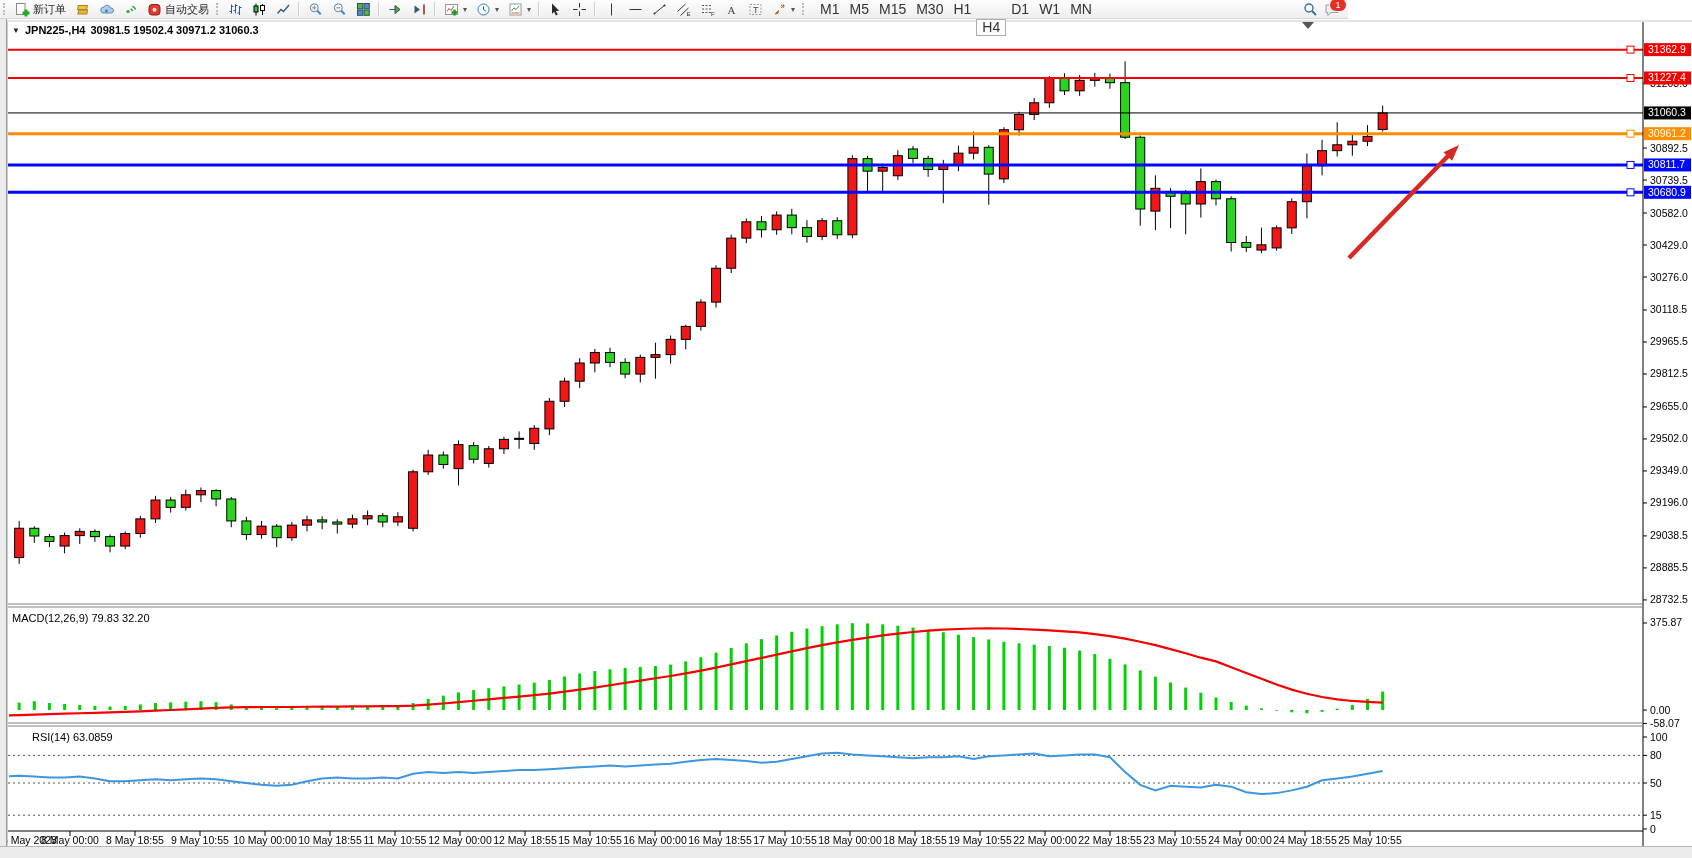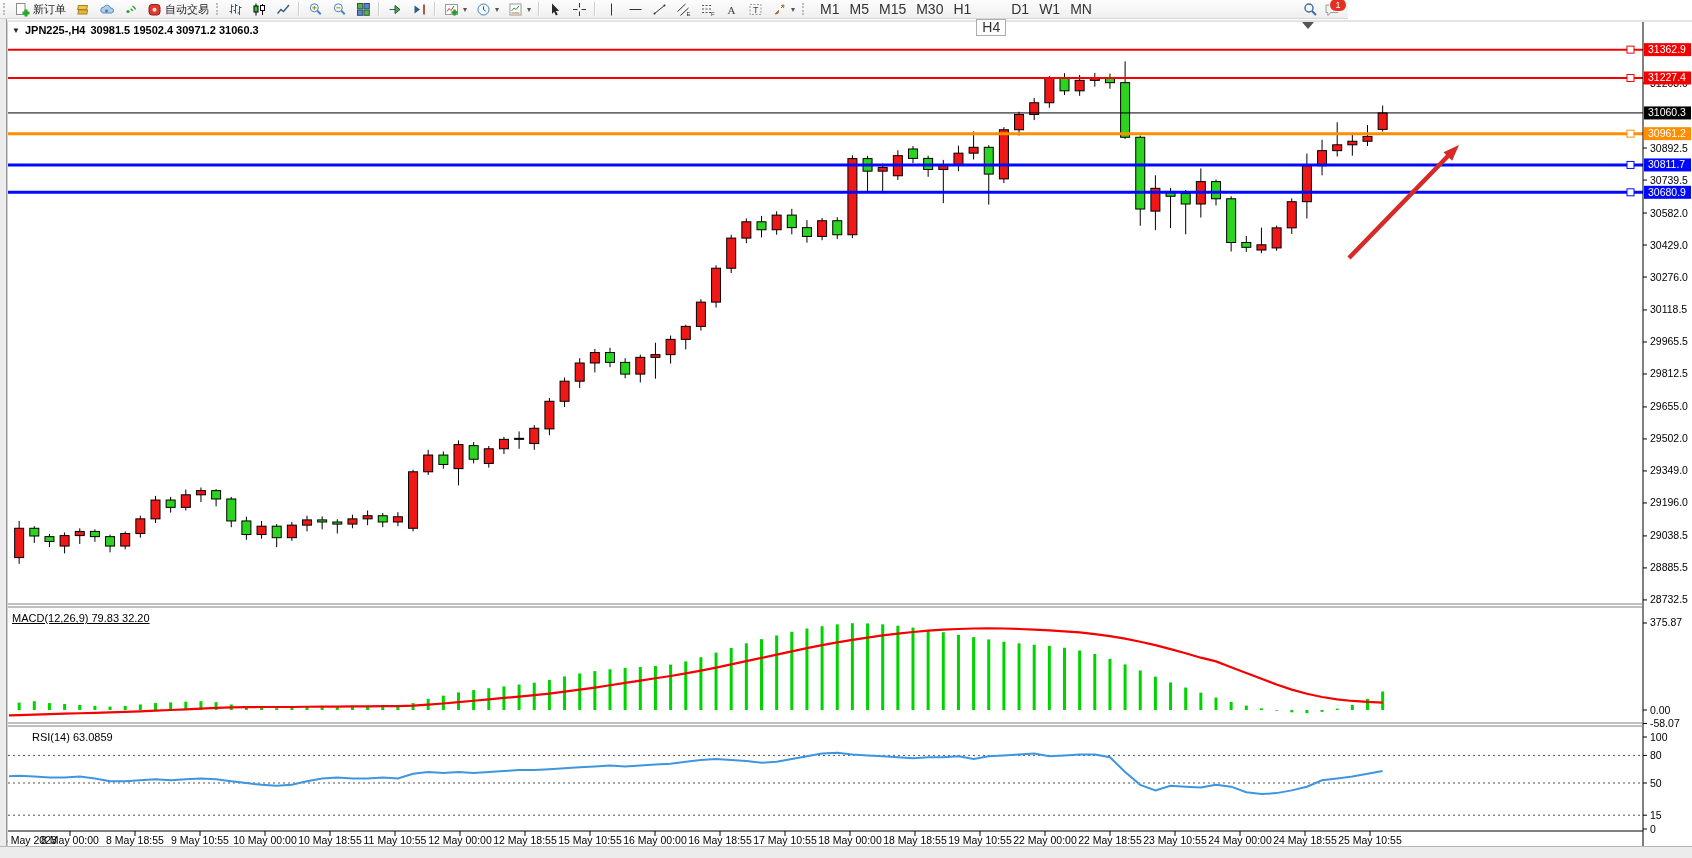--- a/index.html
+++ b/index.html
@@ -18,21 +18,21 @@
   .right-icons{margin-left:auto;display:flex;align-items:center;gap:6px;padding-right:8px;}
   .chat-wrap{position:relative;}
   .badge{position:absolute;top:-4px;right:-7px;background:#e33022;color:#fff;border-radius:8px;
     min-width:12px;height:12px;font-size:9px;display:flex;align-items:center;justify-content:center;
     border:1px solid #fff;padding:0 2px;}
   
   #chart-svg{position:absolute;top:0;left:0;}
   .overlay-label{position:absolute;z-index:3;font-size:11px;color:#000;white-space:nowrap;}
   #symbol-header{top:24px;left:12px;font-weight:600;display:flex;align-items:center;gap:5px;}
   #symbol-header .tri{font-size:8px;color:#222;}
-  #macd-label{top:612px;left:12px;text-decoration:underline;}
+  #macd-label{top:612px;left:12px;}
   #rsi-label{top:731px;left:12px;padding-left:20px;}
   .statusbar{position:absolute;left:0;bottom:0;width:1692px;height:11px;z-index:4;
     background:#ececec;border-top:1px solid #b5b5b5;}
   .leftedge{position:absolute;top:18px;left:0;width:6px;height:840px;background:#ececec;
     border-right:1px solid #9a9a9a;z-index:2;}
 </style>
 </head>
 <body>
 
 <div class="app">

